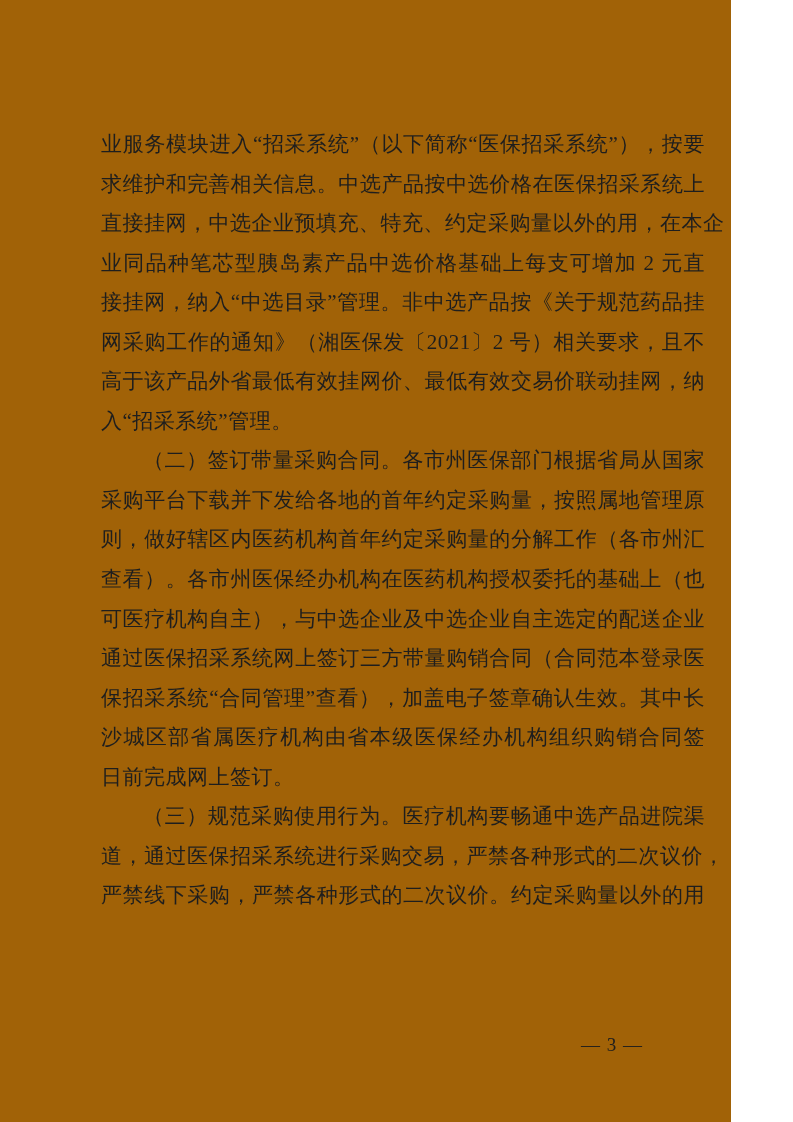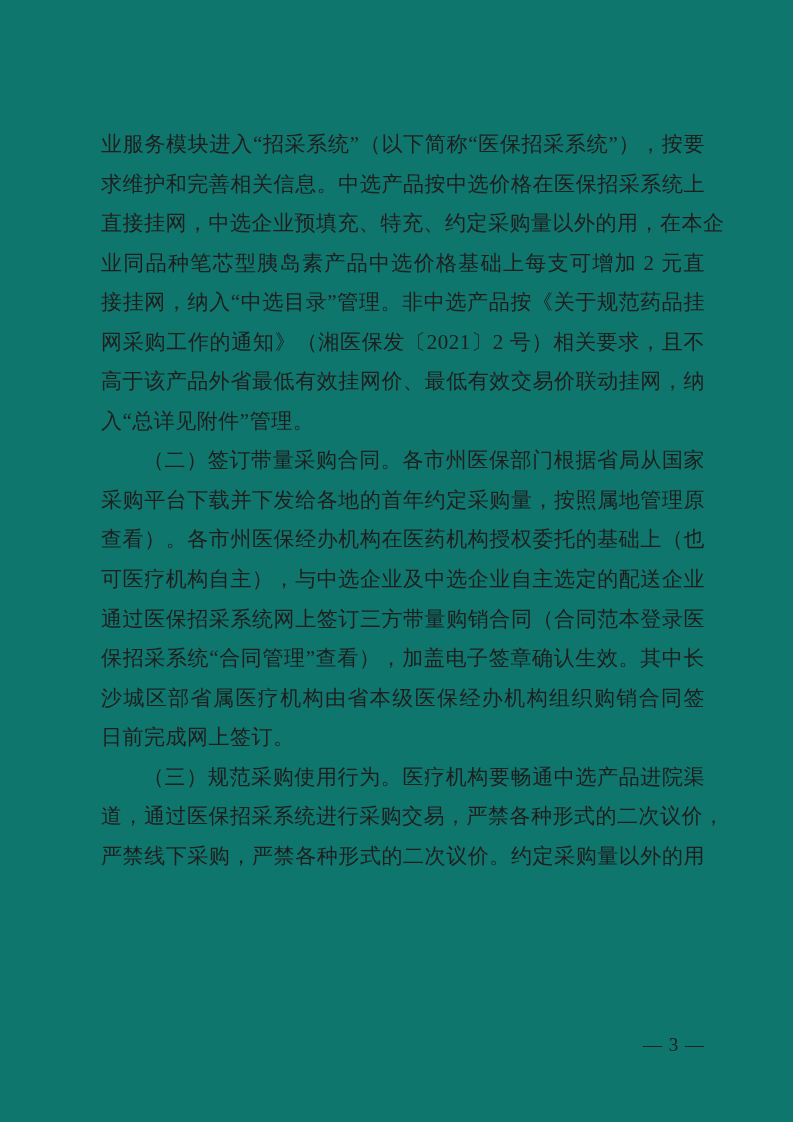--- a/index.html
+++ b/index.html
@@ -3,23 +3,23 @@
 <meta charset="utf-8">
 <style>
   html, body {
     margin: 0;
     padding: 0;
     background: #ffffff;
     font-family: "Liberation Serif", "DejaVu Serif", serif;
   }
   .page {
     position: relative;
-    width: 793px;
+    width: 731px;
     height: 1122px;
-    background: #0f766e;
+    background: #a16207;
     overflow: hidden;
     color: #1e1e1e;
   }
   .doc-body {
     position: absolute;
     left: 101px;
     top: 125px;
     width: 604px;
   }
   .line {
@@ -56,23 +56,24 @@
 
 <div class="page">
   <div class="doc-body">
       <div class="line">业服务模块进入“招采系统”（以下简称“医保招采系统”），按要</div>
       <div class="line">求维护和完善相关信息。中选产品按中选价格在医保招采系统上</div>
       <div class="line">直接挂网，中选企业预填充、特充、约定采购量以外的用，在本企</div>
       <div class="line">业同品种笔芯型胰岛素产品中选价格基础上每支可增加 2 元直</div>
       <div class="line">接挂网，纳入“中选目录”管理。非中选产品按《关于规范药品挂</div>
       <div class="line">网采购工作的通知》（湘医保发〔2021〕2 号）相关要求，且不</div>
       <div class="line">高于该产品外省最低有效挂网价、最低有效交易价联动挂网，纳</div>
-      <div class="line para-end">入“总详见附件”管理。</div>
+      <div class="line para-end">入“招采系统”管理。</div>
       <div class="line indent">（二）签订带量采购合同。各市州医保部门根据省局从国家</div>
       <div class="line">采购平台下载并下发给各地的首年约定采购量，按照属地管理原</div>
+      <div class="line">则，做好辖区内医药机构首年约定采购量的分解工作（各市州汇</div>
       <div class="line">查看）。各市州医保经办机构在医药机构授权委托的基础上（也</div>
       <div class="line">可医疗机构自主），与中选企业及中选企业自主选定的配送企业</div>
       <div class="line">通过医保招采系统网上签订三方带量购销合同（合同范本登录医</div>
       <div class="line">保招采系统“合同管理”查看），加盖电子签章确认生效。其中长</div>
       <div class="line">沙城区部省属医疗机构由省本级医保经办机构组织购销合同签</div>
       <div class="line para-end">日前完成网上签订。</div>
       <div class="line indent">（三）规范采购使用行为。医疗机构要畅通中选产品进院渠</div>
       <div class="line">道，通过医保招采系统进行采购交易，严禁各种形式的二次议价，</div>
       <div class="line">严禁线下采购，严禁各种形式的二次议价。约定采购量以外的用</div>
     </div>

